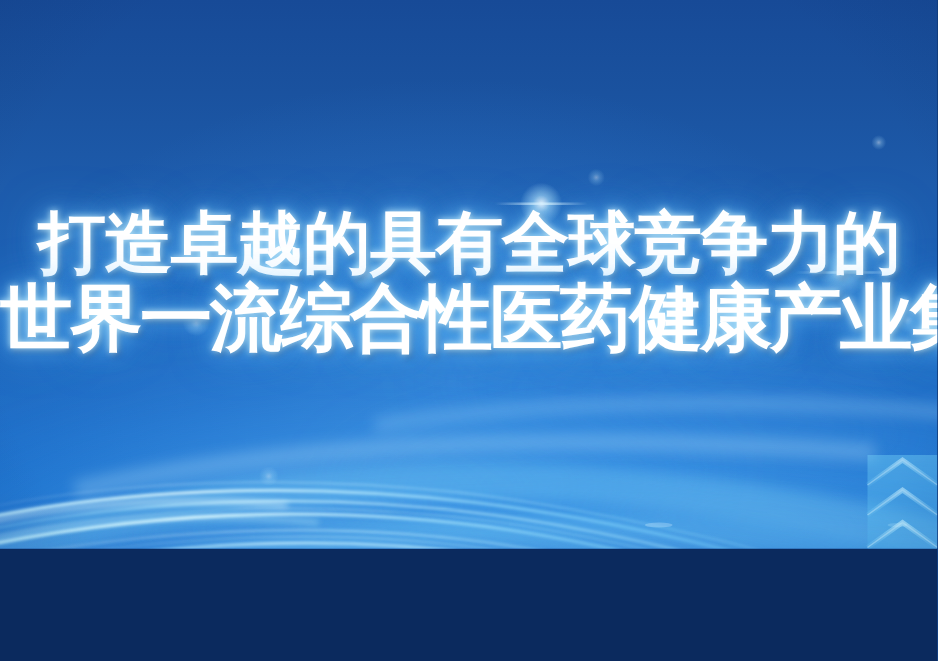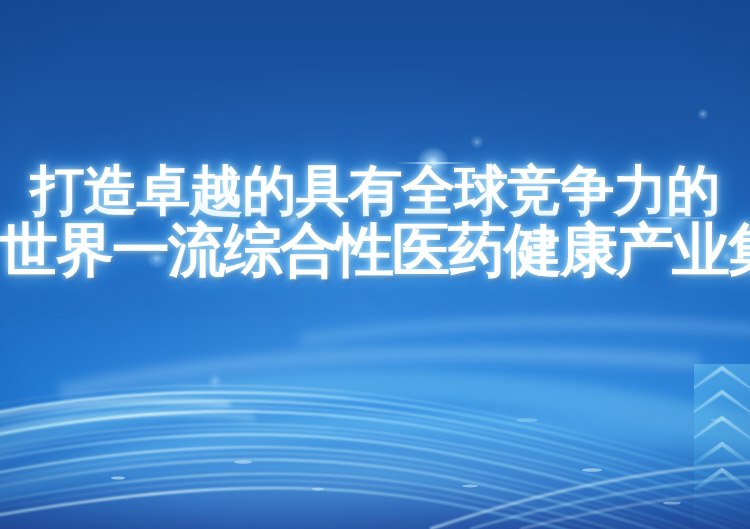--- a/index.html
+++ b/index.html
@@ -1,20 +1,20 @@
 <!DOCTYPE html>
 <html><head>
 <meta charset="utf-8">
 <style>
   html,body{margin:0;padding:0;background:#0b2a5e;}
   #banner{
     position:relative;
-    width:750px;height:529px;
+    width:750px;height:439px;
     overflow:hidden;
-    font-family:Liberation Mono, monospace;
+    font-family:Liberation Serif, serif;
     background:#1a52a0;
   }
   
   .layer{position:absolute;left:0;top:0;width:750px;height:529px;}
   #sky{
     background:linear-gradient(180deg,
       #174a97 0%,
       #1a529f 14%,
       #1d5bab 28%,
       #1e62b6 42%,

